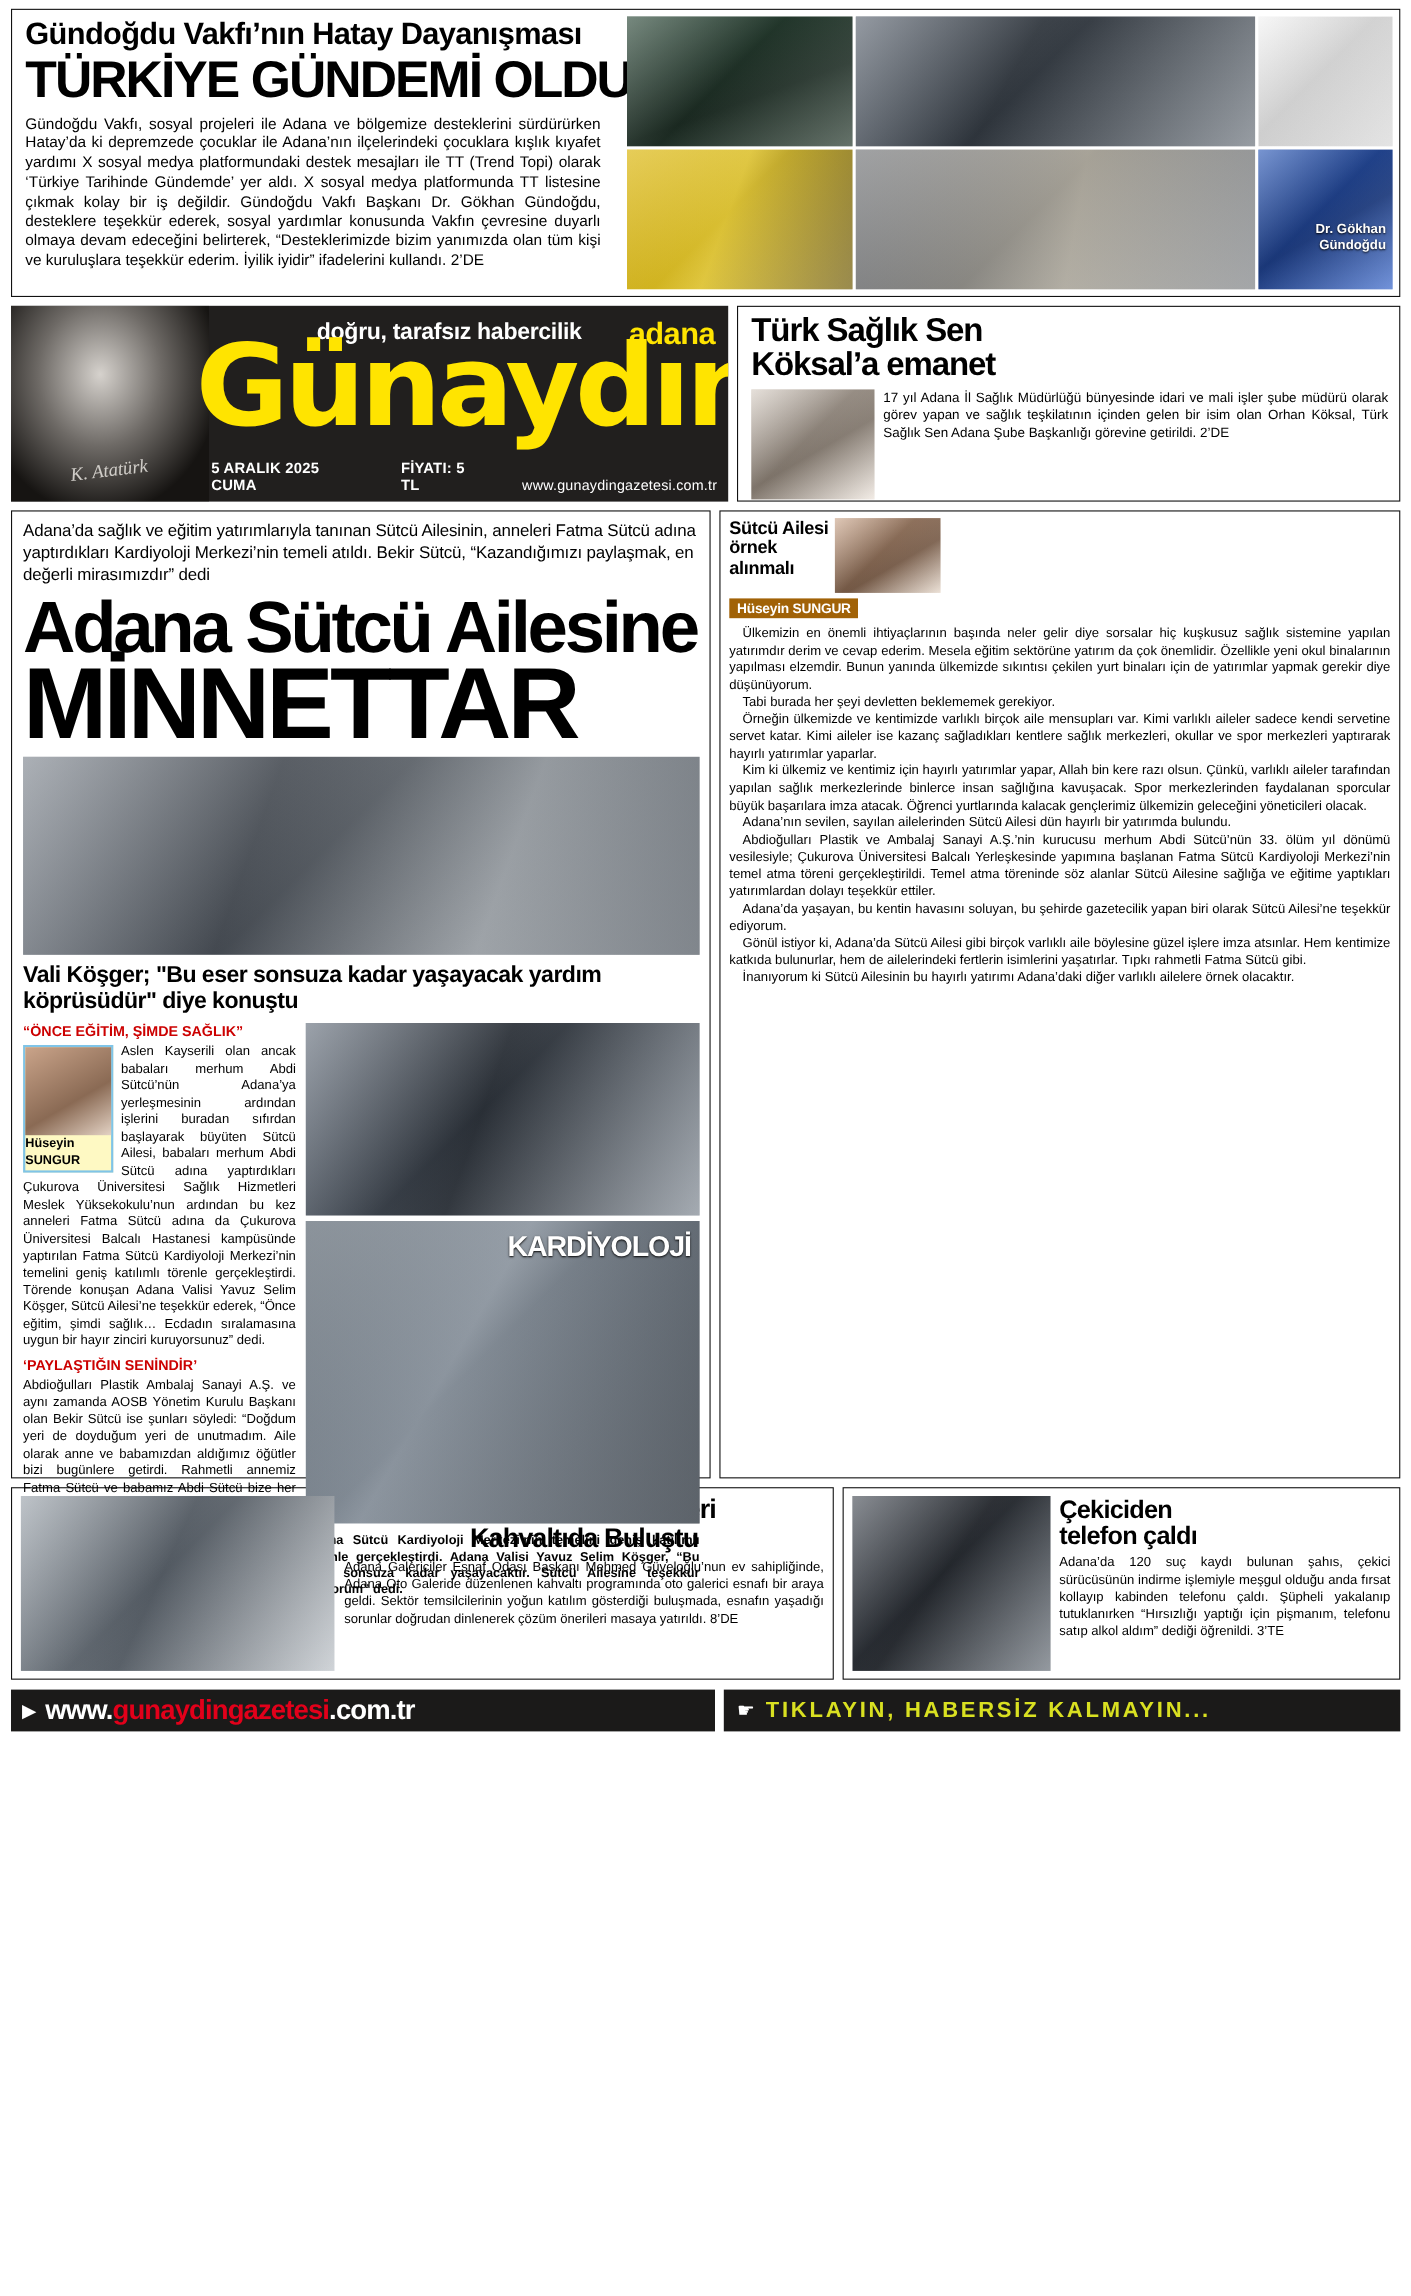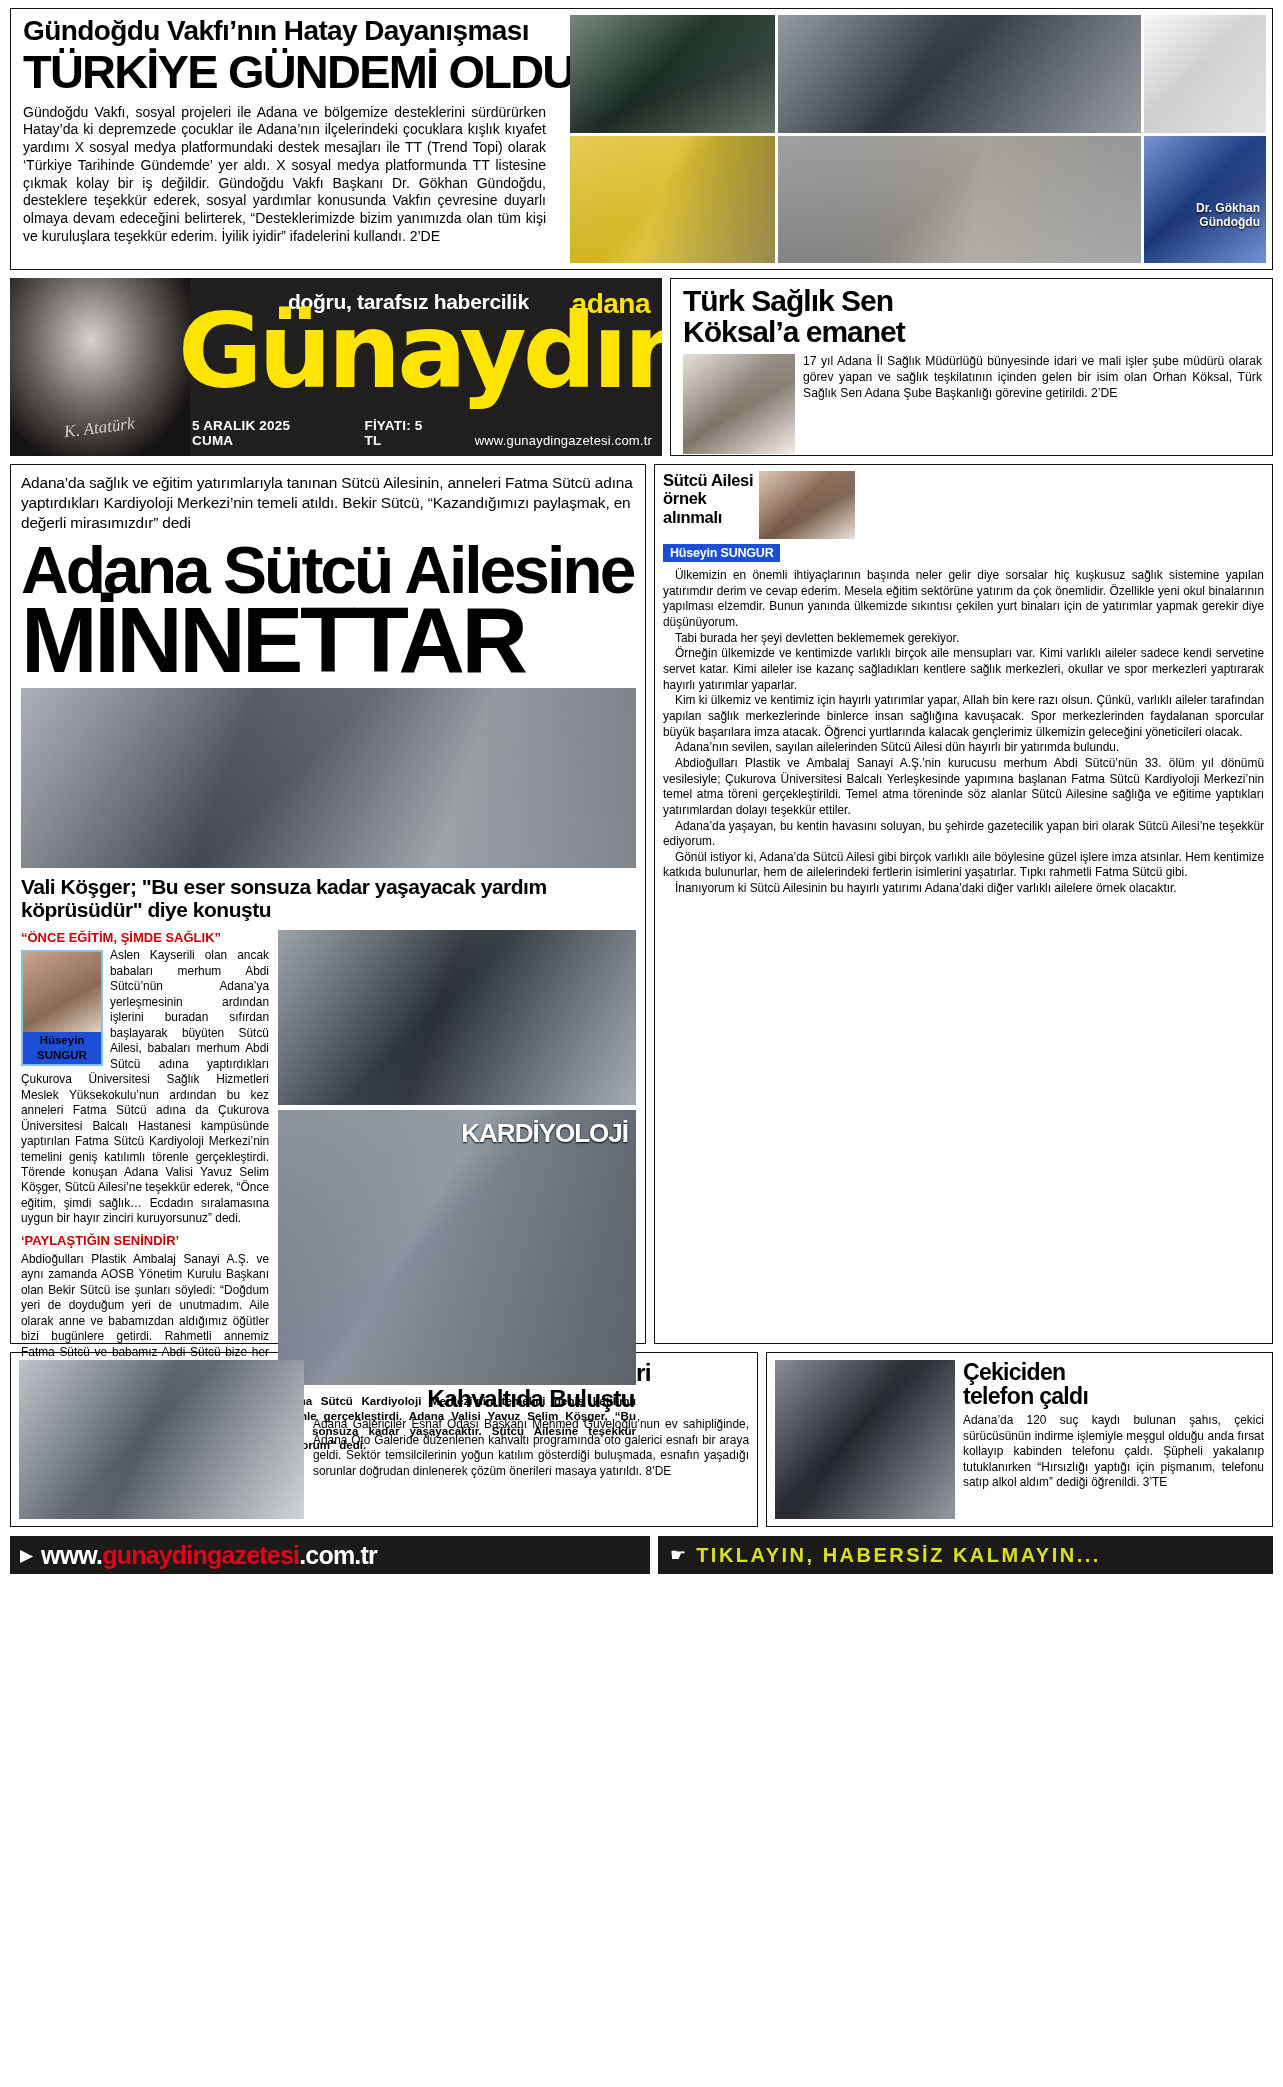--- a/index.html
+++ b/index.html
@@ -97,37 +97,37 @@
     white-space:nowrap;
   }
   .main-photo { height:180px; margin-top:6px; background:linear-gradient(110deg,#7f868f,#4a5058 35%,#9aa0a6 70%,#5d646c); }
   .main-subhead { font-size:21px; font-weight:bold; margin-top:7px; letter-spacing:-.5px; line-height:1.1;}
 
   .main-cols { display:flex; gap:9px; margin-top:8px; }
   .col-text { width:248px; font-size:11.9px; line-height:1.3; text-align:justify; }
   .col-text h4 { font-size:13px; font-weight:bold; color:#cc0000; margin-bottom:2px; }
   .col-text h4.blk { color:#cc0000; margin-top:6px; }
   .mugshot {
-    float:left; width:82px; margin:2px 7px 3px 0; border:2px solid #7fc4e8; background:#1d4ed8;
-    text-align:center; padding-bottom:2px;
+    float:left; width:82px; margin:2px 7px 3px 0; border:2px solid #7fc4e8; background:#fef9c3;
+    padding-bottom:2px;
   }
   .mug-img { height:80px; background:linear-gradient(150deg,#caa48a,#8a6a54 60%,#e3d2c4); }
   .mug-name { font-size:11.5px; font-weight:bold; line-height:1.1; padding-top:2px;}
   .col-photos { flex:1; display:flex; flex-direction:column; gap:5px; }
   .cp1 { height:175px; background:linear-gradient(110deg,#66707d,#2e343c 45%,#8b939c); }
   .cp2 { flex:1; background:linear-gradient(120deg,#4e5a66,#98a2ad 40%,#2f3740); position:relative;}
   .cp-caption { font-size:11.6px; line-height:1.26; font-weight:bold; margin-top:4px; text-align:justify;}
 
   
   .main-right { flex:1; border:1px solid #111; padding:6px 8px; position:relative; }
   .op-head { display:flex; gap:6px; align-items:flex-start; }
   .op-title { font-size:16.5px; font-weight:bold; line-height:1.12; letter-spacing:-.3px; }
   .op-photo { width:96px; height:68px; background:linear-gradient(150deg,#cda98f,#7d5f4a 60%,#e6d8cb);}
   .op-byline {
-    display:inline-block; margin-top:5px; background:#1d4ed8; color:#fff; font-size:12.5px;
+    display:inline-block; margin-top:5px; background:#a16207; color:#fff; font-size:12.5px;
     font-weight:bold; padding:2px 7px; letter-spacing:-.2px;
   }
   .op-body { font-size:11.9px; line-height:1.315; text-align:justify; margin-top:6px; }
   .op-body p { text-indent:12px; }
 
   
   .bottom-row { display:flex; gap:8px; margin-top:8px; height:175px; }
   .bl { width:748px; border:1px solid #111; padding:7px 8px; display:flex; gap:9px; }
   .bl-photo { width:285px; background:linear-gradient(115deg,#9ba3ab,#5b636c 45%,#c3c8cd); }
   .bl-txt { flex:1; }

